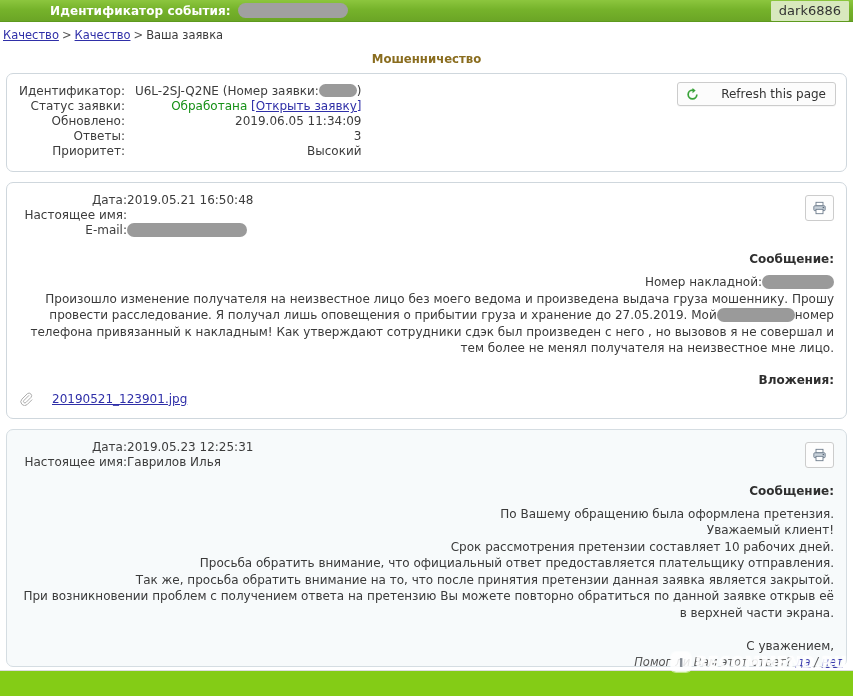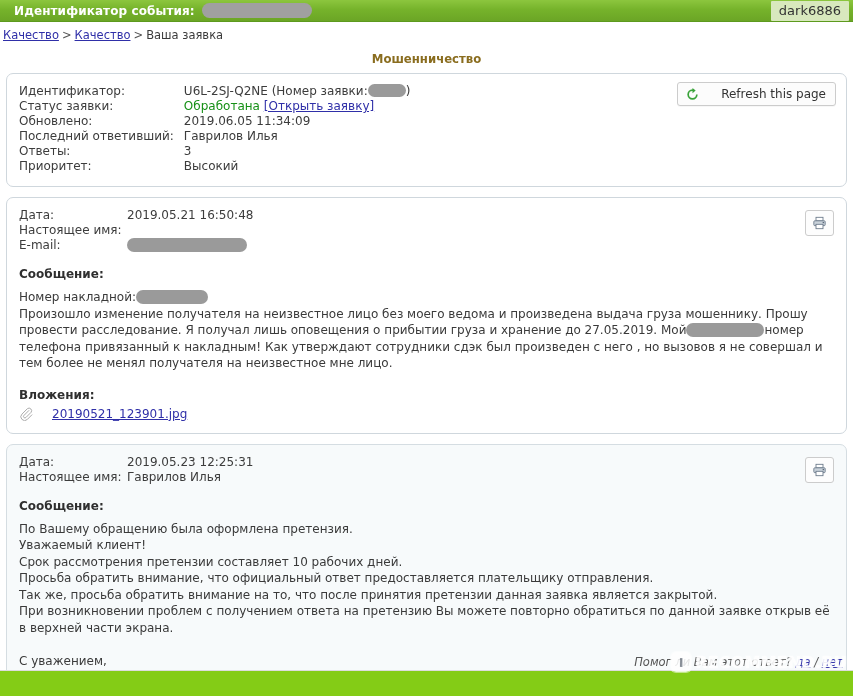--- a/index.html
+++ b/index.html
@@ -22,20 +22,21 @@
     display: flex;
     align-items: center;
     padding: 0 4px 0 14px;
   }
   .topbar-title {
     color: #ffffff;
     font-size: 12px;
     font-weight: bold;
     letter-spacing: .1px;
     white-space: nowrap;
+    margin-left: 36px;
   }
   .redact {
     display: inline-block;
     background: #9c9c9c;
     border-radius: 9px;
     vertical-align: middle;
   }
   .topbar .redact { width: 110px; height: 15px; margin-left: 7px; background:#a0a0a0; }
   .topbar-spacer { flex: 1 1 auto; }
   .user-badge {
@@ -73,20 +74,21 @@
   }
 
   
   .panel {
     position: relative;
     margin: 0 6px 10px 6px;
     border: 1px solid #cfd7dd;
     border-radius: 7px;
     background: #ffffff;
     padding: 10px 12px 12px 12px;
+    text-align: right;
   }
   .panel.alt { background: #f7fafb; border-color: #d5dde2; }
 
   
   .info-table { border-collapse: collapse; font-size: 12px; color: #3c3c3c; }
   .info-table td { padding: 0 0 1px 0; vertical-align: top; line-height: 14px; white-space: nowrap; }
   .info-table td.k { padding-right: 10px; color: #3c3c3c; }
   .info-table td.v { color: #3c3c3c; }
   .status-ok { color: #169016; }
   .link { color: #2f2fa8; text-decoration: underline; cursor: pointer; }
@@ -230,24 +232,20 @@
       </tr>
       <tr>
         <td class="k">Статус заявки:</td>
         <td class="v"><span class="status-ok">Обработана</span> <span class="link">[Открыть заявку]</span></td>
       </tr>
       <tr>
         <td class="k">Обновлено:</td>
         <td class="v">2019.06.05 11:34:09</td>
       </tr>
       <tr>
-        <td class="k">Последний ответивший:</td>
-        <td class="v">Гаврилов Илья</td>
-      </tr>
-      <tr>
         <td class="k">Ответы:</td>
         <td class="v">3</td>
       </tr>
       <tr>
         <td class="k">Приоритет:</td>
         <td class="v prio-high">Высокий</td>
       </tr>
     </tbody>
       </table>
 

